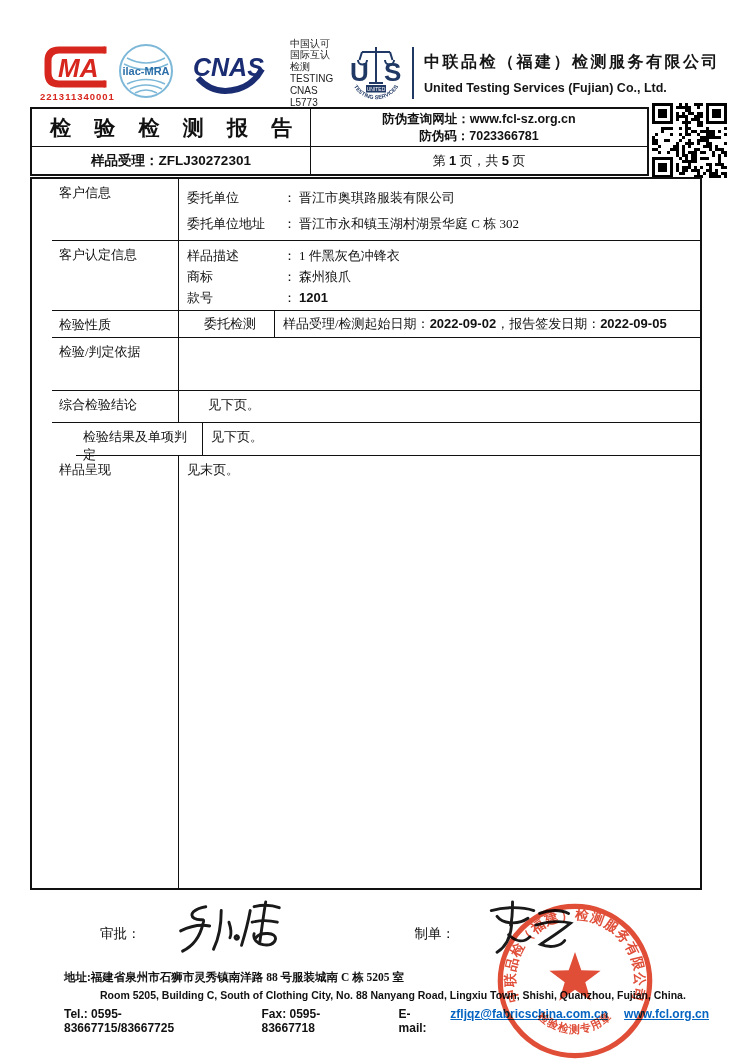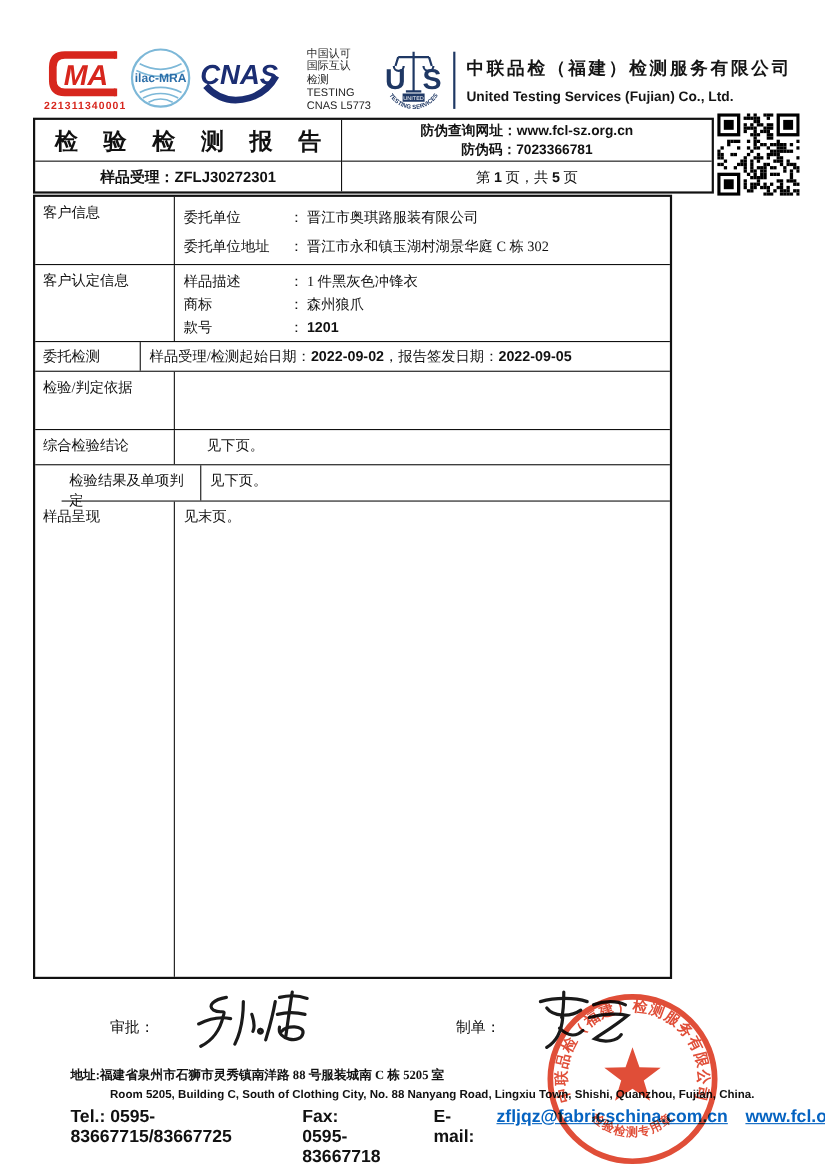--- a/index.html
+++ b/index.html
@@ -5,21 +5,21 @@
   html,body{margin:0;padding:0;background:#e8e8e8;}
   .page{position:relative;width:750px;height:1061px;margin:0 auto;background:#fff;
         font-family:"Liberation Serif",serif;color:#111;overflow:hidden;}
 
   
   .logoband{position:absolute;top:38px;left:40px;right:30px;height:70px;display:flex;align-items:center;}
   .cma-block{display:flex;flex-direction:column;align-items:center;}
   .cma-number{font-family:"Liberation Sans",sans-serif;font-weight:bold;font-size:9.5px;
               color:#d7261d;letter-spacing:1px;margin-top:1px;}
   .ilac-block{margin-left:2px;}
-  .cnas-block{margin-left:4px;}
+  .cnas-block{margin-left:15px;}
   .acc-text{margin-left:24px;font-family:"Liberation Sans",sans-serif;font-size:10px;
             line-height:1.18;color:#222;}
   .right-brand{margin-left:auto;display:flex;align-items:center;}
   .brand-divider{border-left:2px solid #1f3864;height:52px;margin:0 10px 0 8px;}
   .brand-names{display:flex;flex-direction:column;justify-content:center;}
   .brand-cn{font-family:"Liberation Sans",sans-serif;font-weight:bold;font-size:16px;
             letter-spacing:2.5px;color:#151515;white-space:nowrap;}
   .brand-en{font-family:"Liberation Sans",sans-serif;font-weight:bold;font-size:12.5px;
             color:#151515;margin-top:8px;white-space:nowrap;}
 
@@ -33,55 +33,55 @@
   .hb-r2{flex:1;display:flex;align-items:center;justify-content:center;}
   .report-title{font-size:21px;font-weight:bold;letter-spacing:9px;white-space:nowrap;padding-left:9px;}
   .report-no{font-family:"Liberation Sans",sans-serif;font-weight:bold;font-size:13.5px;}
   .af-line{font-size:12.5px;line-height:17px;white-space:nowrap;}
   .af-line .lab{font-weight:bold;}
   .val-sans{font-family:"Liberation Sans",sans-serif;font-weight:bold;}
   .page-info{font-size:13px;}
   .qr{position:absolute;top:103px;left:652px;width:75px;height:75px;}
 
   
-  .itable{position:absolute;top:177px;left:30px;width:581px;border:2px solid #111;box-sizing:border-box;}
+  .itable{position:absolute;top:177px;left:30px;width:672px;border:2px solid #111;box-sizing:border-box;padding-left:20px;}
   .irow{display:flex;border-bottom:1px solid #111;box-sizing:border-box;}
   .irow:last-child{border-bottom:none;}
   .ilabel{width:127px;border-right:1px solid #111;padding:5px 6px 0 7px;font-size:13px;
           box-sizing:border-box;flex-shrink:0;}
   .icontent{flex:1;padding:0 8px;font-size:13px;box-sizing:border-box;}
   .r1{height:62px;} .r2{height:70px;} .r3{height:27px;} .r4{height:53px;}
   .r5{height:32px;gap:21px;} .r6{height:33px;margin-left:24px;} .r7{height:432px;}
   .kv{display:flex;}
   .r1 .icontent{padding-top:6px;line-height:26px;}
   .r2 .icontent{padding-top:4px;line-height:21px;}
   .kv .k{width:96px;flex-shrink:0;}
   .kv .colon{width:16px;flex-shrink:0;}
   .sub-cell{width:96px;flex-shrink:0;border-right:1px solid #111;padding:4px 0 0 7px;
-            font-size:13px;box-sizing:border-box;}
+            font-size:13px;box-sizing:border-box;text-align:center;}
   .r3 .icontent{padding-top:4px;}
   .r4 .icontent{padding-top:3px;line-height:24px;}
   .basis-line .code{font-family:"Liberation Sans",sans-serif;font-weight:bold;margin:0 4px;}
   .r5 .icontent,.r6 .icontent,.r7 .icontent{padding-top:5px;}
 
   
   .signoff{position:absolute;top:903px;left:30px;width:688px;height:62px;display:flex;align-items:center;}
   .so-label{font-size:13.5px;}
   .sig{margin-top:-14px;}
   .so-approve{margin-left:70px;}
   .sig-1{margin-left:28px;}
   .so-prepare{margin-left:128px;}
   .sig-2{margin-left:24px;}
 
   
   .footer{position:absolute;top:970px;left:64px;width:645px;font-size:11px;}
   .foot-cn{font-weight:bold;font-size:11.5px;}
   .foot-en{font-family:"Liberation Sans",sans-serif;font-weight:bold;font-size:10.5px;
            padding-left:36px;margin-top:4px;}
-  .foot-contact{font-family:"Liberation Sans",sans-serif;font-weight:bold;font-size:16px;
+  .foot-contact{font-family:"Liberation Sans",sans-serif;font-weight:bold;font-size:12px;
                 margin-top:6px;display:flex;align-items:baseline;gap:16px;}
   .foot-contact .gap1{margin-left:48px;} .foot-contact .gap2{margin-left:32px;}
   .foot-link{color:#0563c1;text-decoration:underline;}
   .foot-site{margin-left:auto;}
 
   
   .stamp{position:absolute;top:898px;left:492px;width:166px;height:166px;
          opacity:.9;mix-blend-mode:multiply;pointer-events:none;}
 </style>
 </head>
@@ -421,20 +421,21 @@
         </div>
         <div class="kv">
           <span class="k">款号</span>
           <span class="colon">：</span>
           <span class="v val-sans">1201</span>
         </div>
       </div>
     </div>
 
     <div class="irow r3">
+      <div class="ilabel">检验性质</div>
       <div class="sub-cell">委托检测</div>
       <div class="icontent">
         <span>样品受理/检测起始日期：</span><span class="val-sans">2022-09-02</span><span>，报告签发日期：</span><span class="val-sans">2022-09-05</span>
       </div>
     </div>
 
     <div class="irow r4">
       <div class="ilabel">检验/判定依据</div>
     </div>
 

